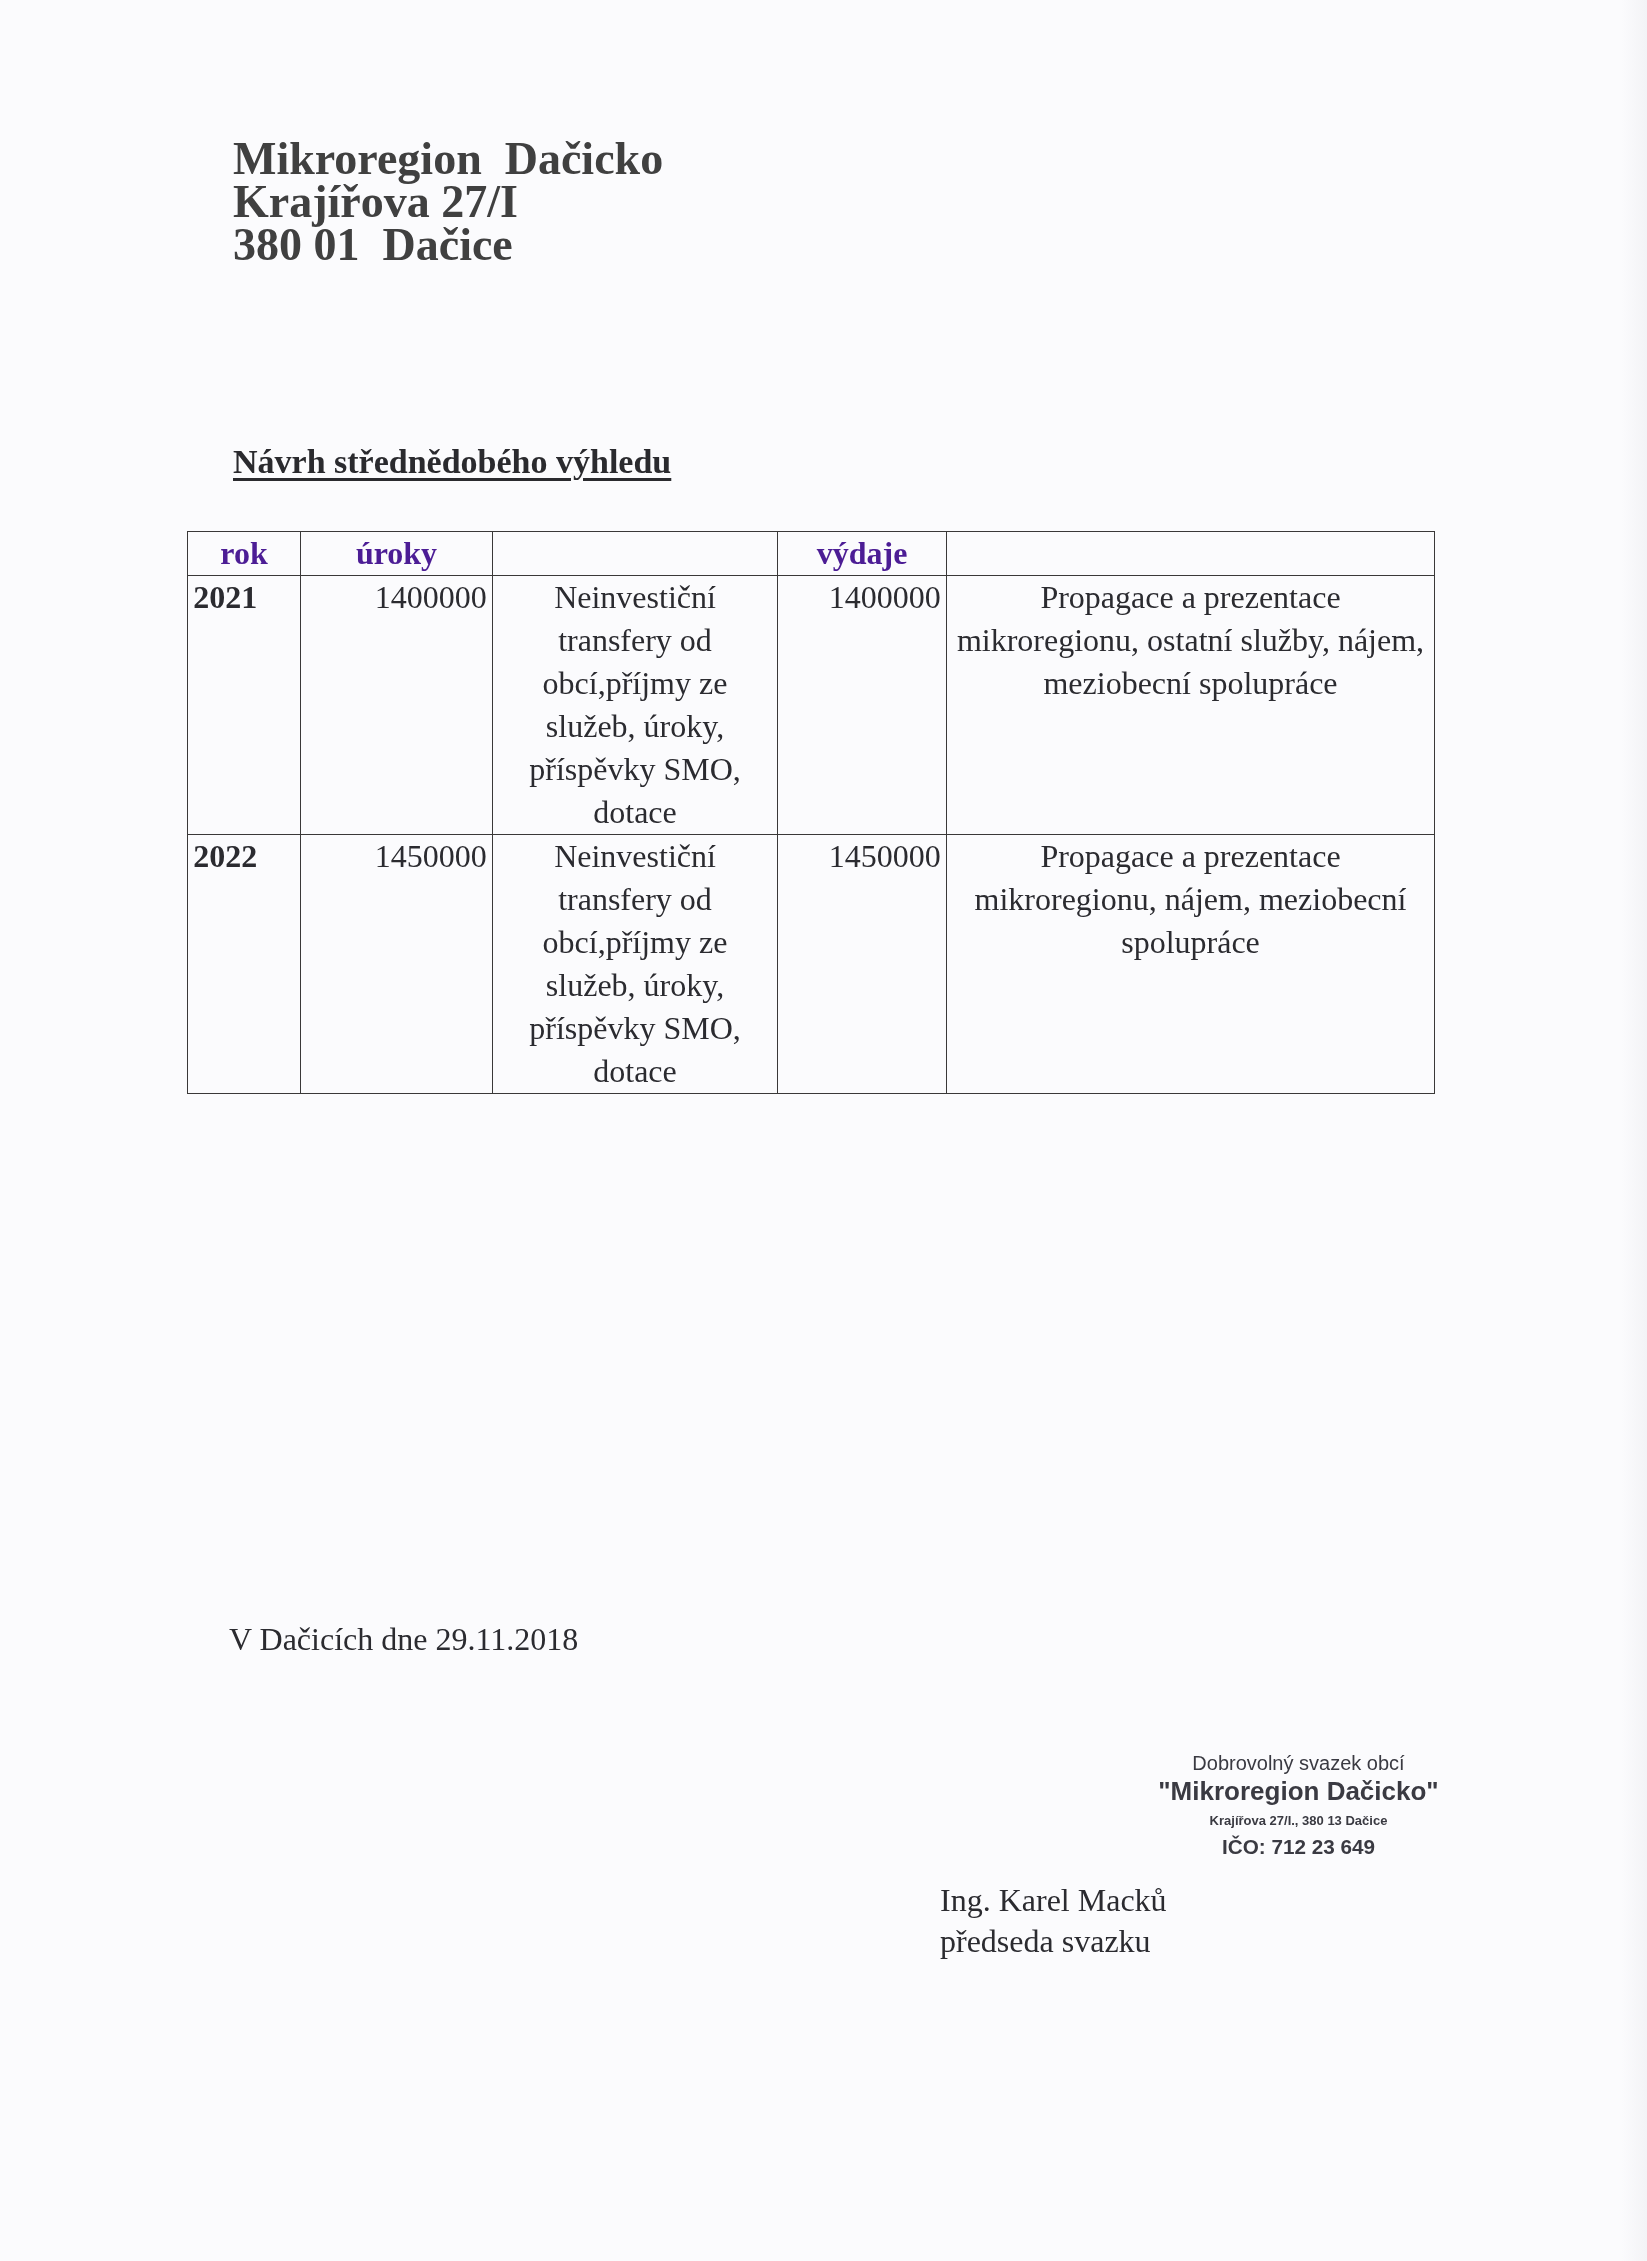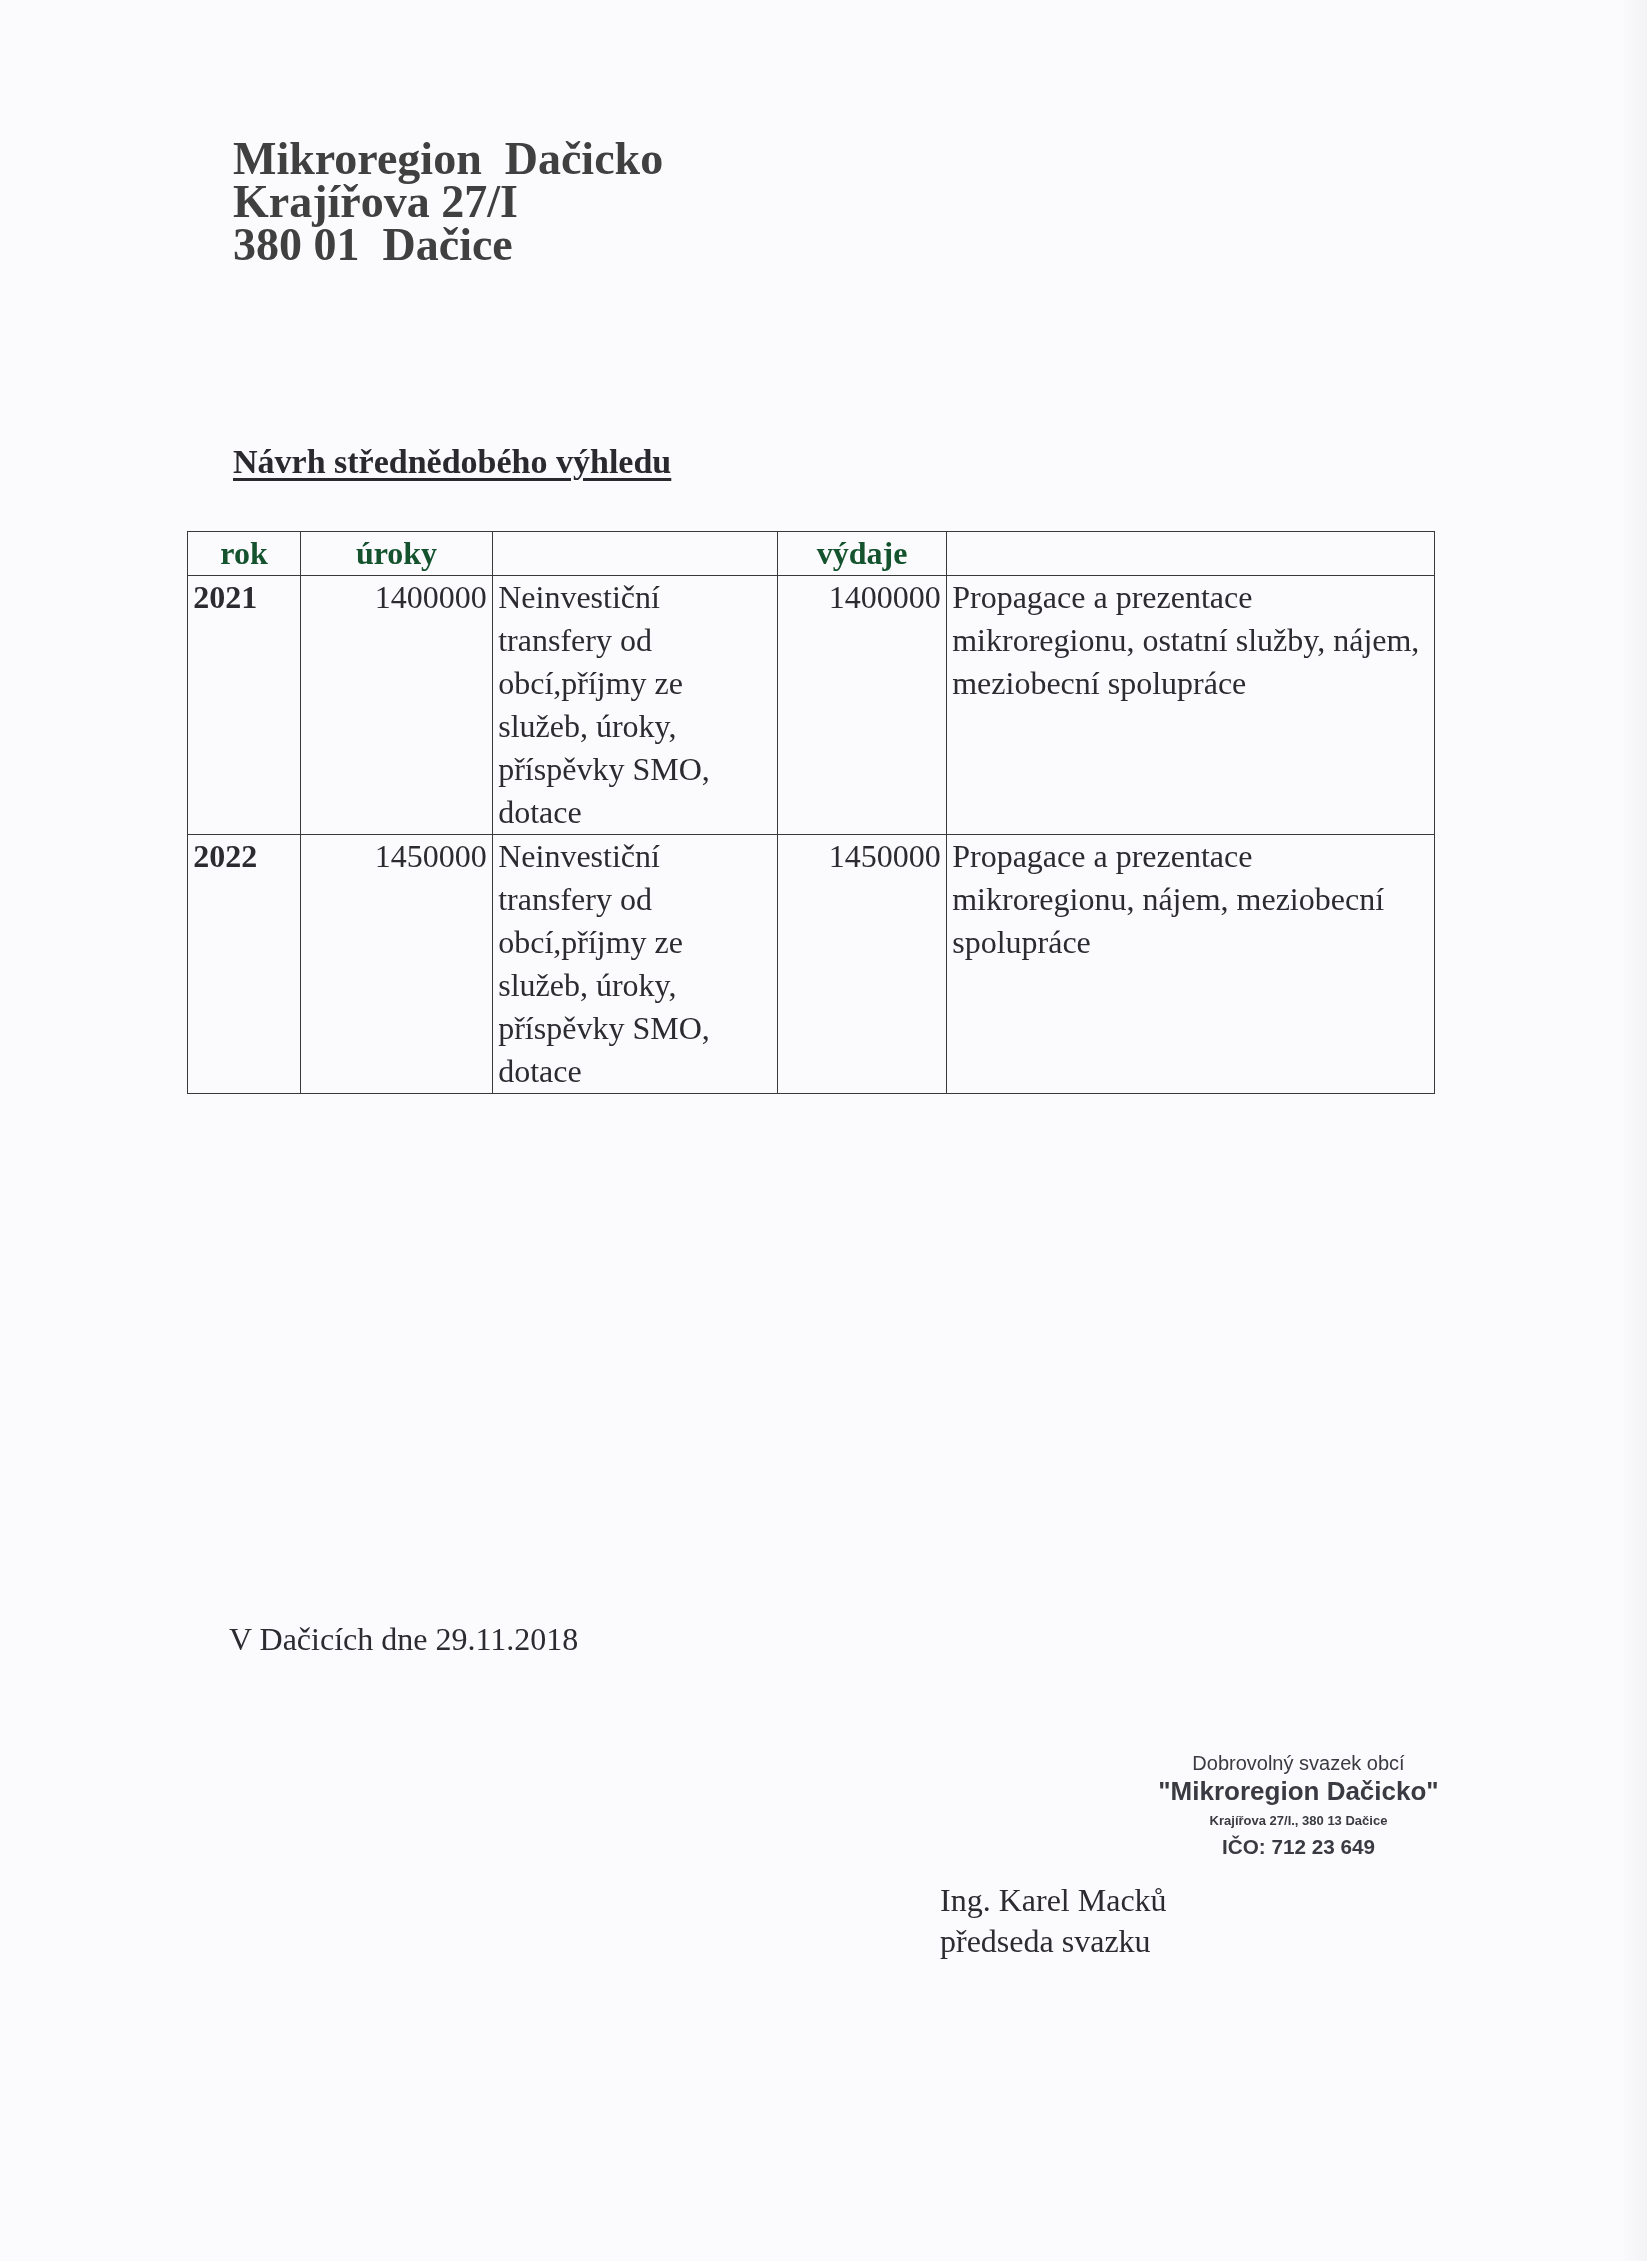--- a/index.html
+++ b/index.html
@@ -38,33 +38,33 @@
     table.outlook td, table.outlook th {
       border: 1.3px solid #3a3838;
       vertical-align: top;
       padding: 0 5.2px;
       font-size: 32px;
       line-height: 43px;
     }
     table.outlook th {
       height: 43px;
       font-weight: bold;
-      color: #14532d;
+      color: #4c1d95;
       line-height: 43px;
     }
     table.outlook tr.data-row td { height: 258px; }
     col.c1 { width: 113px; }
     col.c2 { width: 192px; }
     col.c3 { width: 285px; }
     col.c4 { width: 169px; }
     col.c5 { width: 488px; }
     .th-center { text-align: center; }
     .year { font-weight: bold; text-align: left; }
     .amount { font-weight: normal; text-align: right; margin-top: 48px; }
-    .desc { text-align: left; }
+    .desc { text-align: center; }
     .date-line {
       position: absolute; left: 229px; top: 1620px;
       font-size: 32px; line-height: 39px;
     }
     .stamp {
       position: absolute; left: 1137px; top: 1750px; width: 323px;
       font-family: "Liberation Sans", "DejaVu Sans", sans-serif;
       color: #3a3a42;
       text-align: center;
     }

